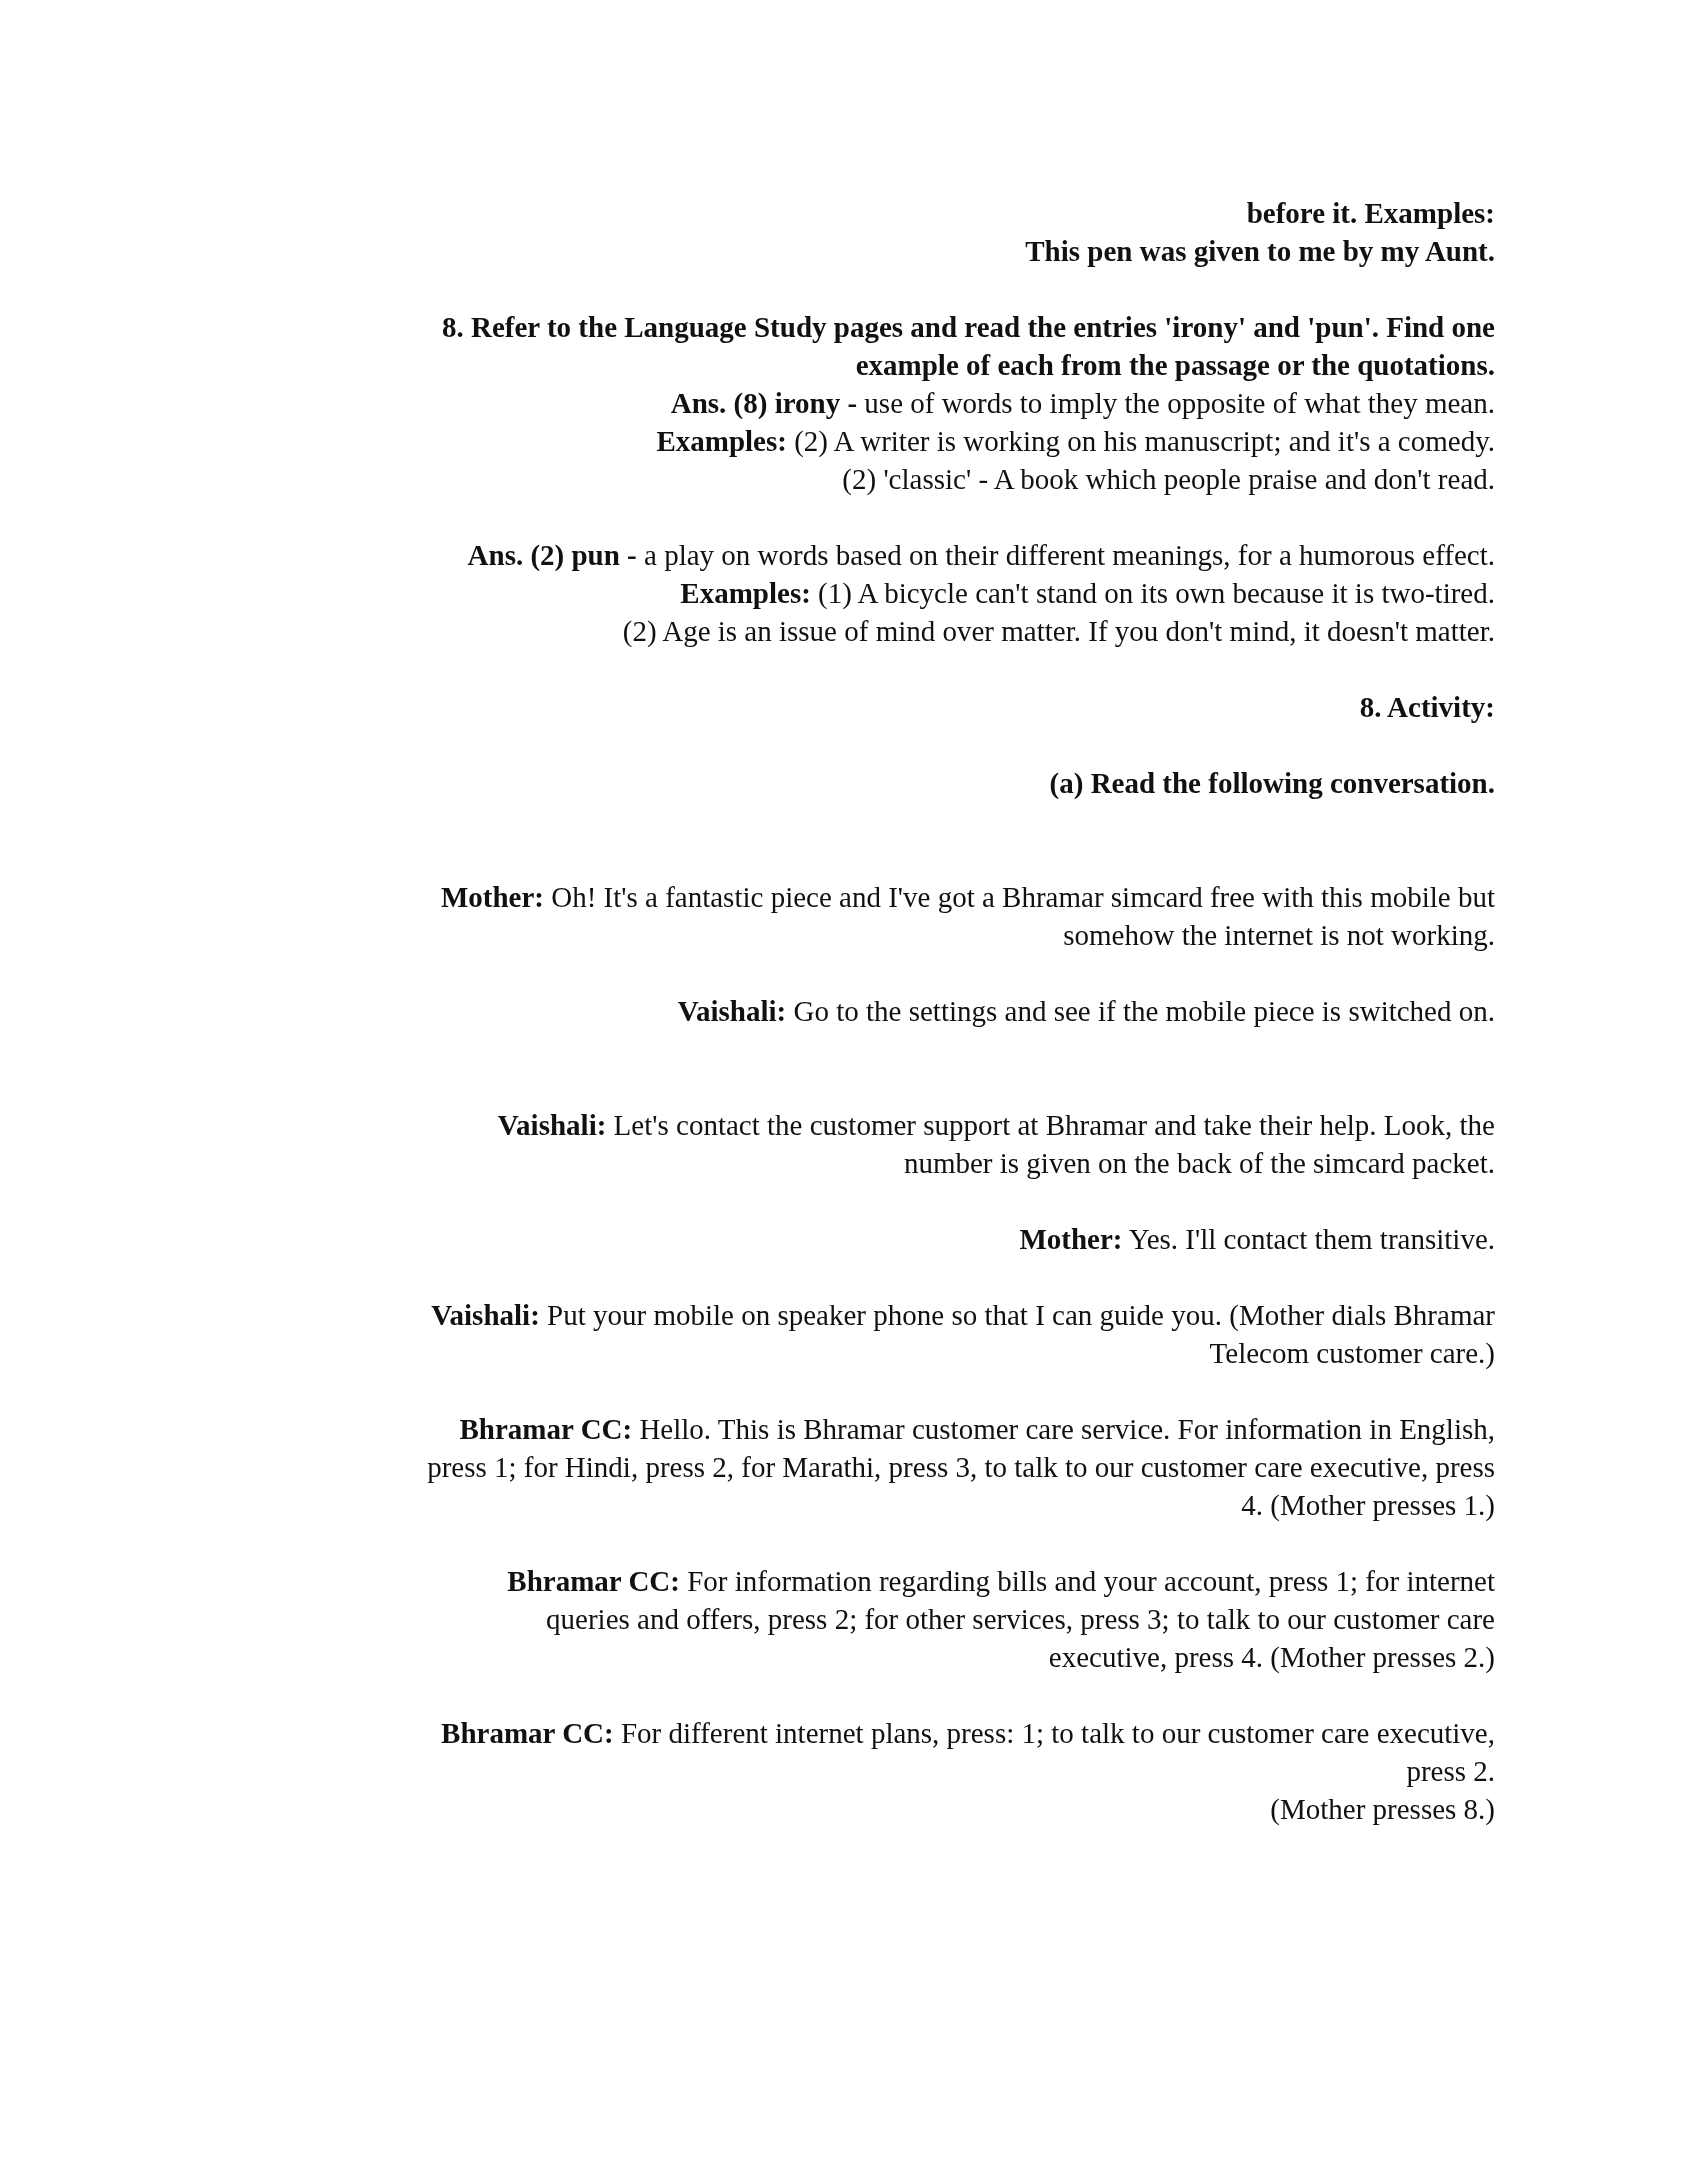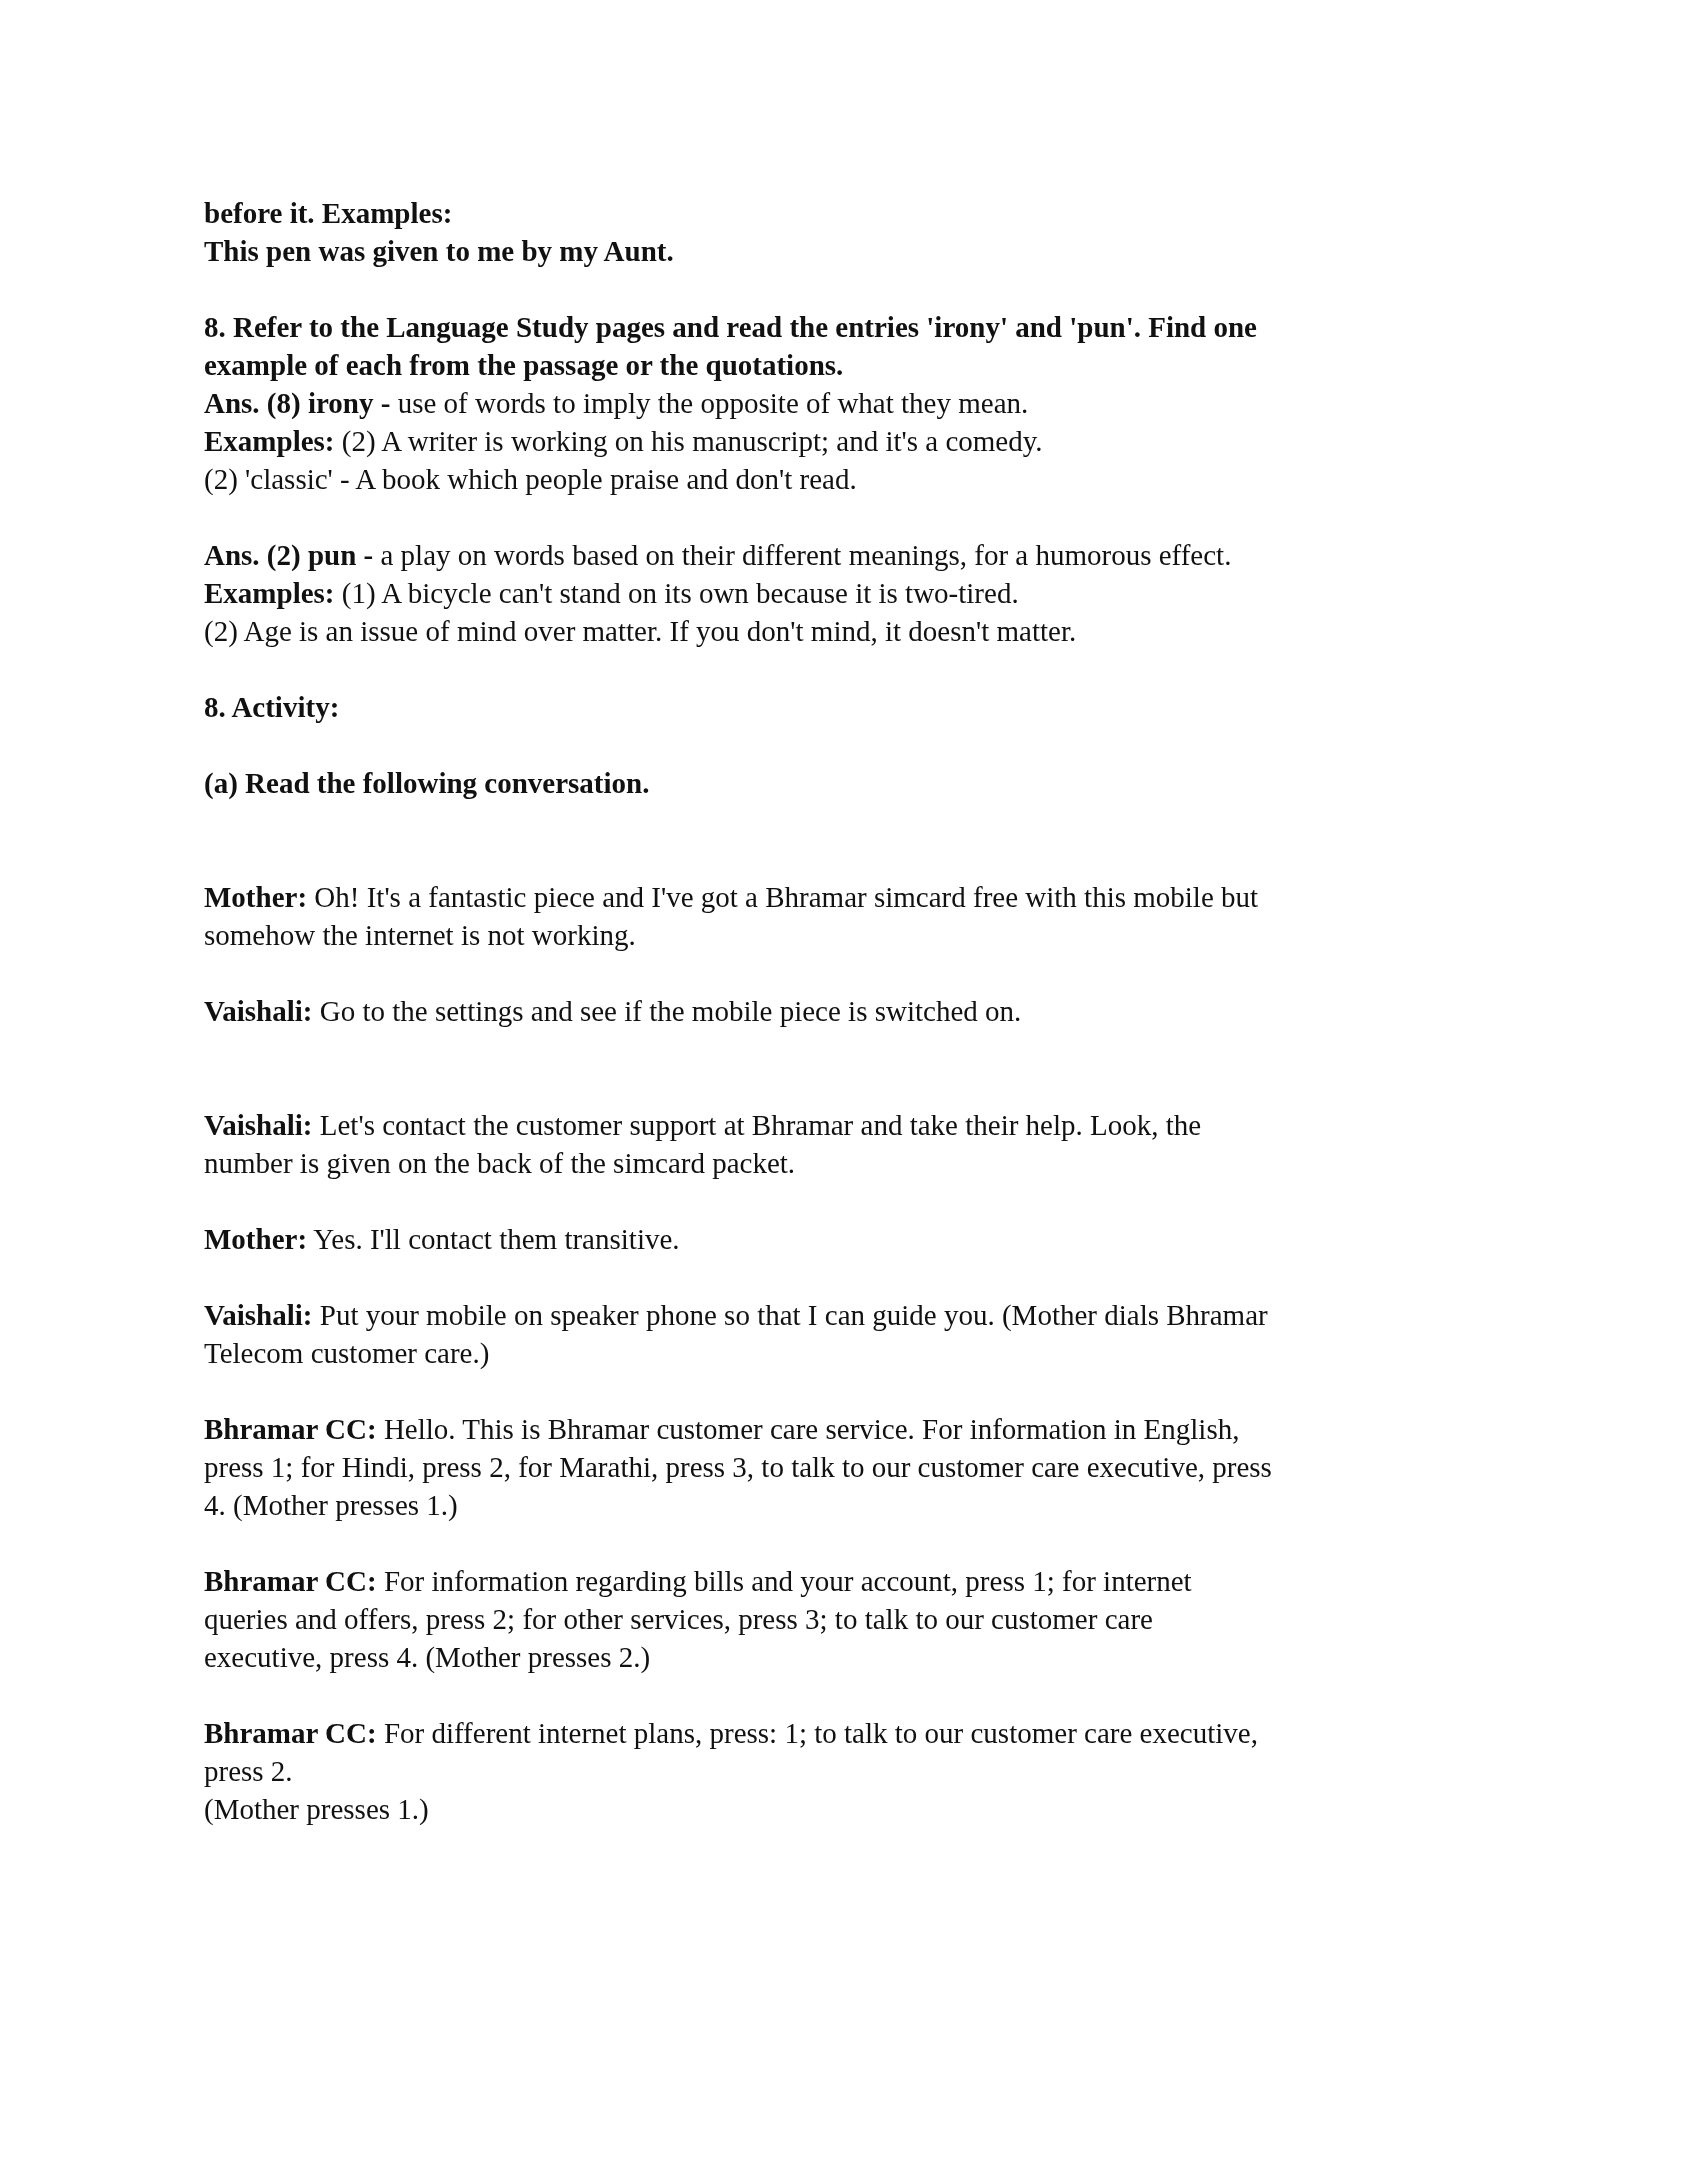--- a/index.html
+++ b/index.html
@@ -8,27 +8,28 @@
       background: #ffffff;
     }
     body {
       width: 1683px;
       height: 2178px;
       position: relative;
       overflow: hidden;
     }
     .page {
       position: absolute;
-      left: 204px;
+      left: 198px;
       top: 194px;
       width: 1297px;
       font-family: "Liberation Serif", "DejaVu Serif", serif;
       font-size: 29px;
       line-height: 38px;
       color: #111111;
+      text-align: right;
     }
     .line { display: block; white-space: nowrap; }
     .para { display: block; }
     .gap { display: block; height: 38px; }
     .b { font-weight: bold; }
   </style>
 </head>
 <body>
 
 <div class="page">
@@ -102,17 +103,17 @@
   <div class="para">
     <span class="line"><span class="b">Bhramar CC:</span><span> For information regarding bills and your account, press 1; for internet</span></span>
     <span class="line">queries and offers, press 2; for other services, press 3; to talk to our customer care</span>
     <span class="line">executive, press 4. (Mother presses 2.)</span>
   </div>
   <span class="gap"></span>
 
   <div class="para">
     <span class="line"><span class="b">Bhramar CC:</span><span> For different internet plans, press: 1; to talk to our customer care executive,</span></span>
     <span class="line">press 2.</span>
-    <span class="line">(Mother presses 1.)</span>
+    <span class="line">(Mother presses 8.)</span>
   </div>
 
 </div>
 
 
 </body></html>

